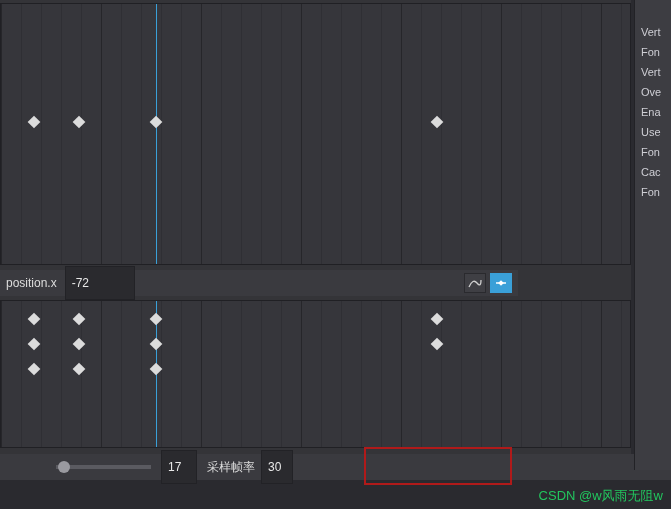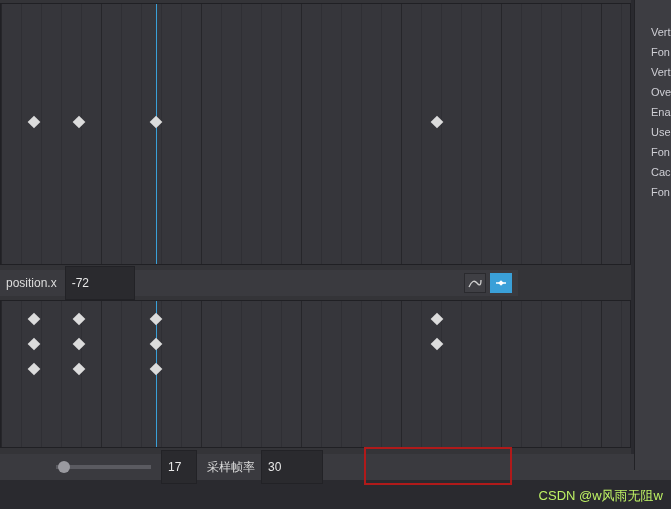--- a/index.html
+++ b/index.html
@@ -53,23 +53,23 @@
     position: absolute; left: 8px; top: 50%; width: 12px; height: 12px;
     background: #9a9aa0; border-radius: 50%; transform: translate(-50%,-50%);
   }
   .red-box {
     position: absolute; border: 2px solid #b01a1a; pointer-events: none;
   }
   .right-panel {
     position: absolute; left: 634px; top: 0; width: 37px; height: 470px;
     background: #3d3d42; border-left: 1px solid #222226; padding-top: 22px;
   }
-  .right-item { color: #cfcfd5; font-size: 11px; padding: 4px 16px; white-space: nowrap; overflow: hidden; }
+  .right-item { color: #cfcfd5; font-size: 11px; padding: 4px 6px; white-space: nowrap; overflow: hidden; }
   .watermark {
-    position: absolute; right: 8px; bottom: 4px; color: #bef264; font-size: 13px;
+    position: absolute; right: 8px; bottom: 4px; color: #22c55e; font-size: 13px;
   }
   .spacer-flex { display: flex; align-items: center; gap: 6px; }
 </style>
 </head>
 <body>
 
 <div class="timeline-area">
 
   <div class="track-upper">
     <div class="grid-bg"></div>
@@ -122,21 +122,21 @@
 
 </div>
 
 <div class="bottom-bar">
   <div class="slider">
     <div class="slider-thumb"></div>
   </div>
   <input class="input" style="width: 36px;" value="17">
   <div class="spacer-flex">
     <span>采样帧率</span>
-    <input class="input" style="width: 62px;" value="30">
+    <input class="input" style="width: 32px;" value="30">
   </div>
 </div>
 
 <div class="right-panel" id="right-panel">
     <div class="right-item">Vert</div>
     <div class="right-item">Fon</div>
     <div class="right-item">Vert</div>
     <div class="right-item">Ove</div>
     <div class="right-item">Ena</div>
     <div class="right-item">Use</div>

